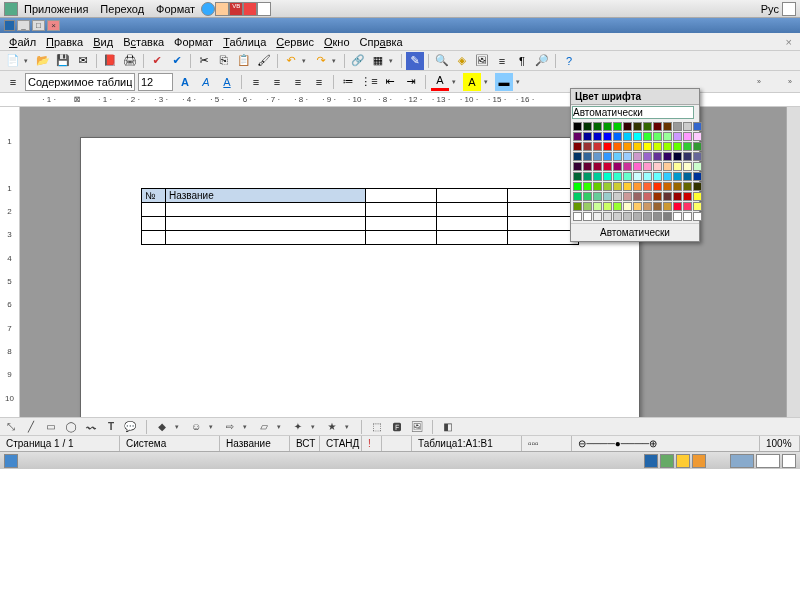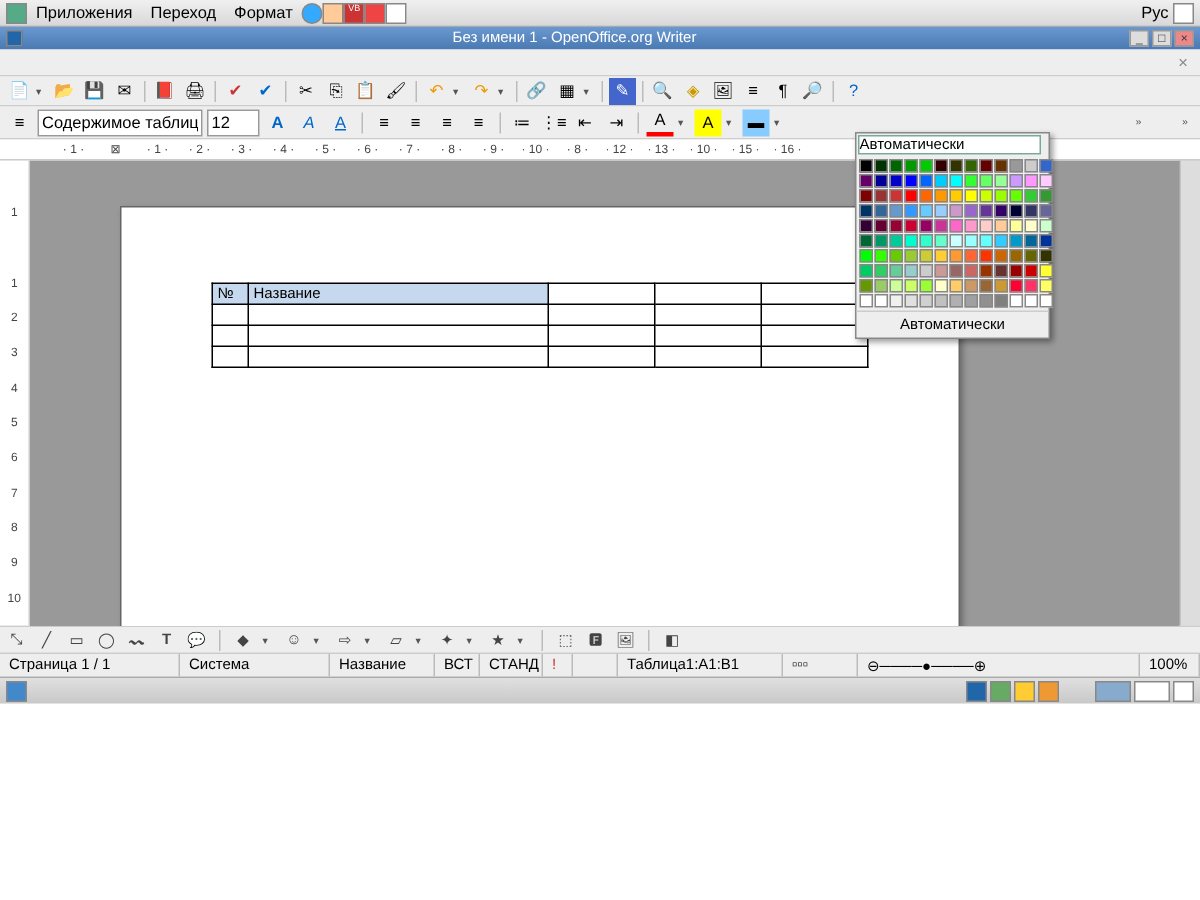--- a/index.html
+++ b/index.html
@@ -64,27 +64,27 @@
   <span class="tray-icon" style="background:#e44"></span>
   <span class="tray-icon"></span>
   <div class="tray">
     <span>Рус</span>
     <span class="tray-icon"></span>
   </div>
 </div>
 
 <div class="title-bar">
   <span class="tray-icon" style="width:11px;height:11px;background:#26a"></span>
-  <span class="title">Без имени 1 - OpenOffice.org Writer</span>
   <span class="win-btn">_</span>
   <span class="win-btn">□</span>
   <span class="win-btn" style="background:#e88">×</span>
 </div>
 
 <div class="menu-bar">
+  <span id="menus"><span class="menu"><u>Ф</u>айл</span><span class="menu"><u>П</u>равка</span><span class="menu"><u>В</u>ид</span><span class="menu">В<u>с</u>тавка</span><span class="menu">Формат</span><span class="menu"><u>Т</u>аблица</span><span class="menu"><u>С</u>ервис</span><span class="menu"><u>О</u>кно</span><span class="menu">Спр<u>а</u>вка</span></span>
   <span class="close">×</span>
 </div>
 
 <div class="toolbar">
   <span class="tbtn">📄</span>
     <span class="drop">▾</span>
   <span class="tbtn">📂</span>
   <span class="tbtn">💾</span>
   <span class="tbtn">✉</span>
   <span class="sep"></span>
@@ -217,20 +217,21 @@
               <td></td>
             </tr>
       </tbody>
         </table>
     </div>
   </div>
   <div class="scroll-v"></div>
 </div>
 
 <div class="color-popup">
+  <div class="hdr">Цвет шрифта</div>
   <div class="auto-row"><input value="Автоматически" style=""></div>
   <div class="color-grid" id="colorgrid">
       <div class="color-cell" style="background: rgb(0, 0, 0);"></div>
       <div class="color-cell" style="background: rgb(0, 51, 0);"></div>
       <div class="color-cell" style="background: rgb(0, 102, 0);"></div>
       <div class="color-cell" style="background: rgb(0, 153, 0);"></div>
       <div class="color-cell" style="background: rgb(0, 204, 0);"></div>
       <div class="color-cell" style="background: rgb(51, 0, 0);"></div>
       <div class="color-cell" style="background: rgb(51, 51, 0);"></div>
       <div class="color-cell" style="background: rgb(51, 102, 0);"></div>

